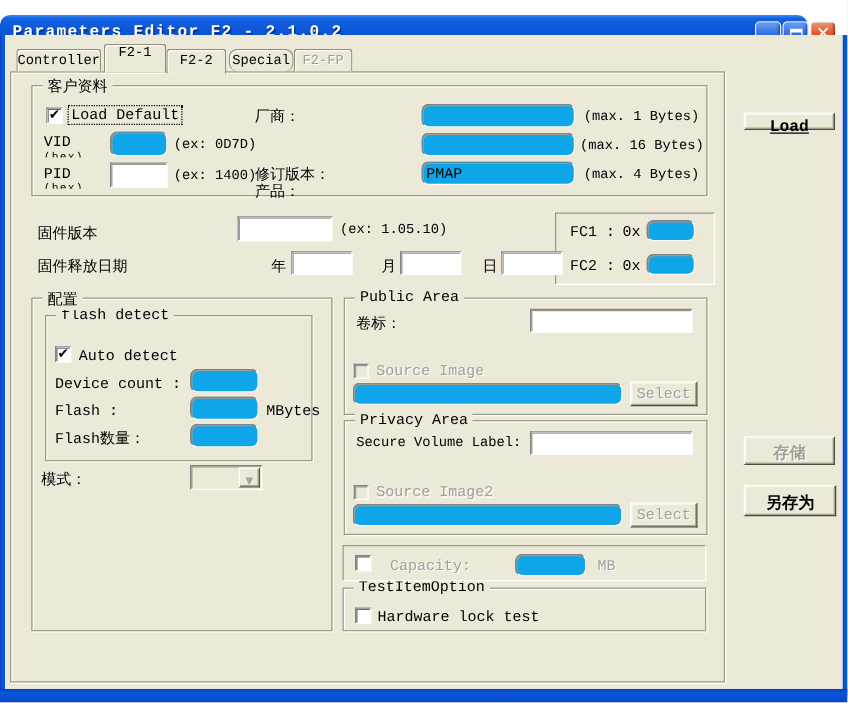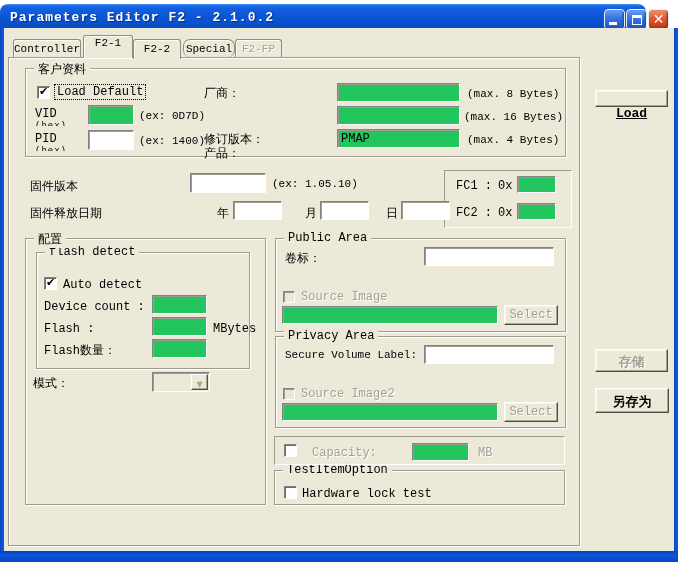--- a/index.html
+++ b/index.html
@@ -1,21 +1,21 @@
 <!DOCTYPE html>
 <html><head>
 <meta charset="utf-8">
 <style>
   * { box-sizing: border-box; margin: 0; padding: 0; }
   body { background: #fff; font-family: "Liberation Mono", "DejaVu Sans Mono", monospace; }
   .window { position: relative; width: 678px; height: 562px; overflow: hidden; }
 
   
   .titlebar {
-    position: absolute; left: 0; top: 4px; width: 646px; height: 28px;
+    position: absolute; left: 0; top: 12px; width: 646px; height: 28px;
     background: linear-gradient(180deg, #3C8CF0 0%, #1262E2 10%, #0C55D6 45%, #0A4FC6 80%, #063EA4 100%);
     border-radius: 8px 8px 0 0;
   }
   .title-text {
     position: absolute; left: 10px; top: 6px;
     font: bold 13px "Liberation Mono", monospace; color: #fff;
     text-shadow: 1px 1px 1px #05307E; white-space: nowrap; letter-spacing: 1px;
   }
   .tb-btn {
     position: absolute; top: 5px; width: 21px; height: 21px; border-radius: 4px;
@@ -59,21 +59,21 @@
   .gtitle { position: absolute; top: -8px; left: 8px; background: #ECE9D8; padding: 0 4px; font: 12px "Liberation Mono", monospace; white-space: nowrap; }
 
   .sunken { position: absolute; border: 1px solid; border-color: #9D9B8D #FFFFFF #FFFFFF #9D9B8D; z-index: 5; }
 
   .tinput {
     position: absolute; z-index: 7; background: #FFFFFF;
     border: 1px solid; border-color: #848284 #FFFFFF #FFFFFF #848284;
     box-shadow: inset 1px 1px 0 #9D9B8D;
     font: 12px "Liberation Mono", monospace; color: #000; padding: 1px 3px; outline: none;
   }
-  .tinput.disabled { background: #22c55e; }
+  .tinput.disabled { background: #0ea5e9; border-radius: 6px; }
 
   .btn {
     position: absolute; z-index: 7; background: #ECE9D8;
     border: 1px solid; border-color: #FFFFFF #4E4D45 #4E4D45 #FFFFFF;
     box-shadow: inset -1px -1px 0 #A9A698, inset 1px 1px 0 #F8F6EC;
     font: 12px "Liberation Mono", monospace; color: #000; text-align: center; cursor: default;
   }
   .btn.bold { font-weight: bold; font-size: 13px; }
   .btn.disabled { color: #A3A095; text-shadow: 1px 1px 0 #FFFFFF; }
 
@@ -143,21 +143,21 @@
   <input class="tinput disabled" style="left: 88px; top: 105px; width: 46px; height: 20px;" readonly="" value="">
   <span class="lbl hint" style="left:139px;top:110px;">(ex: 0D7D)</span>
 
   <span class="lbl" style="left:35px;top:132px;">PID</span>
   <span class="lbl sub" style="left:35px;top:146px;">(hex)</span>
   <input class="tinput" style="left: 88px; top: 130px; width: 46px; height: 20px;" value="">
   <span class="lbl hint" style="left:139px;top:135px;">(ex: 1400)</span>
 
   <span class="lbl" style="left:204px;top:85px;">厂商：</span>
   <input class="tinput disabled" style="left: 337px; top: 83px; width: 123px; height: 19px;" readonly="" value="">
-  <span class="lbl hint" style="left:467px;top:88px;">(max. 8 Bytes)</span>
+  <span class="lbl hint" style="left:467px;top:88px;">(max. 1 Bytes)</span>
 
   <span class="lbl" style="left:204px;top:108px;margin-top:37px;">产品：</span>
   <input class="tinput disabled" style="left: 337px; top: 106px; width: 123px; height: 19px;" readonly="" value="">
   <span class="lbl hint" style="left:464px;top:111px;">(max. 16 Bytes)</span>
 
   <span class="lbl" style="left:204px;top:131px;">修订版本：</span>
   <input class="tinput disabled" style="left: 337px; top: 129px; width: 123px; height: 19px;" readonly="" value="PMAP">
   <span class="lbl hint" style="left:467px;top:134px;">(max. 4 Bytes)</span>
 
   <span class="lbl" style="left:30px;top:178px;">固件版本</span>
@@ -232,17 +232,17 @@
   <span class="lbl dis" style="left:312px;top:446px;">Capacity:</span>
   <input class="tinput disabled" style="left: 412px; top: 443px; width: 57px; height: 18px;" readonly="" value="">
   <span class="lbl dis" style="left:478px;top:446px;">MB</span>
 
   <div class="group" style="left:274px;top:470px;width:291px;height:35px;">
     <span class="gtitle">TestItemOption</span>
   </div>
   <div class="cb" style="left:284px;top:486px;"></div>
   <span class="lbl" style="left:302px;top:487px;">Hardware lock test</span>
 
-  <div class="btn bold" style="left:595px;top:90px;width:73px;height:14px;padding-top:15px;text-decoration:underline;">Load</div>
+  <div class="btn bold" style="left:595px;top:90px;width:73px;height:14px;padding-top:3px;text-decoration:underline;">Load</div>
   <div class="btn bold disabled" style="left:595px;top:349px;width:73px;height:23px;padding-top:3px;">存储</div>
   <div class="btn bold" style="left:595px;top:388px;width:74px;height:25px;padding-top:4px;">另存为</div>
 
 </div>
 
 </body></html>

